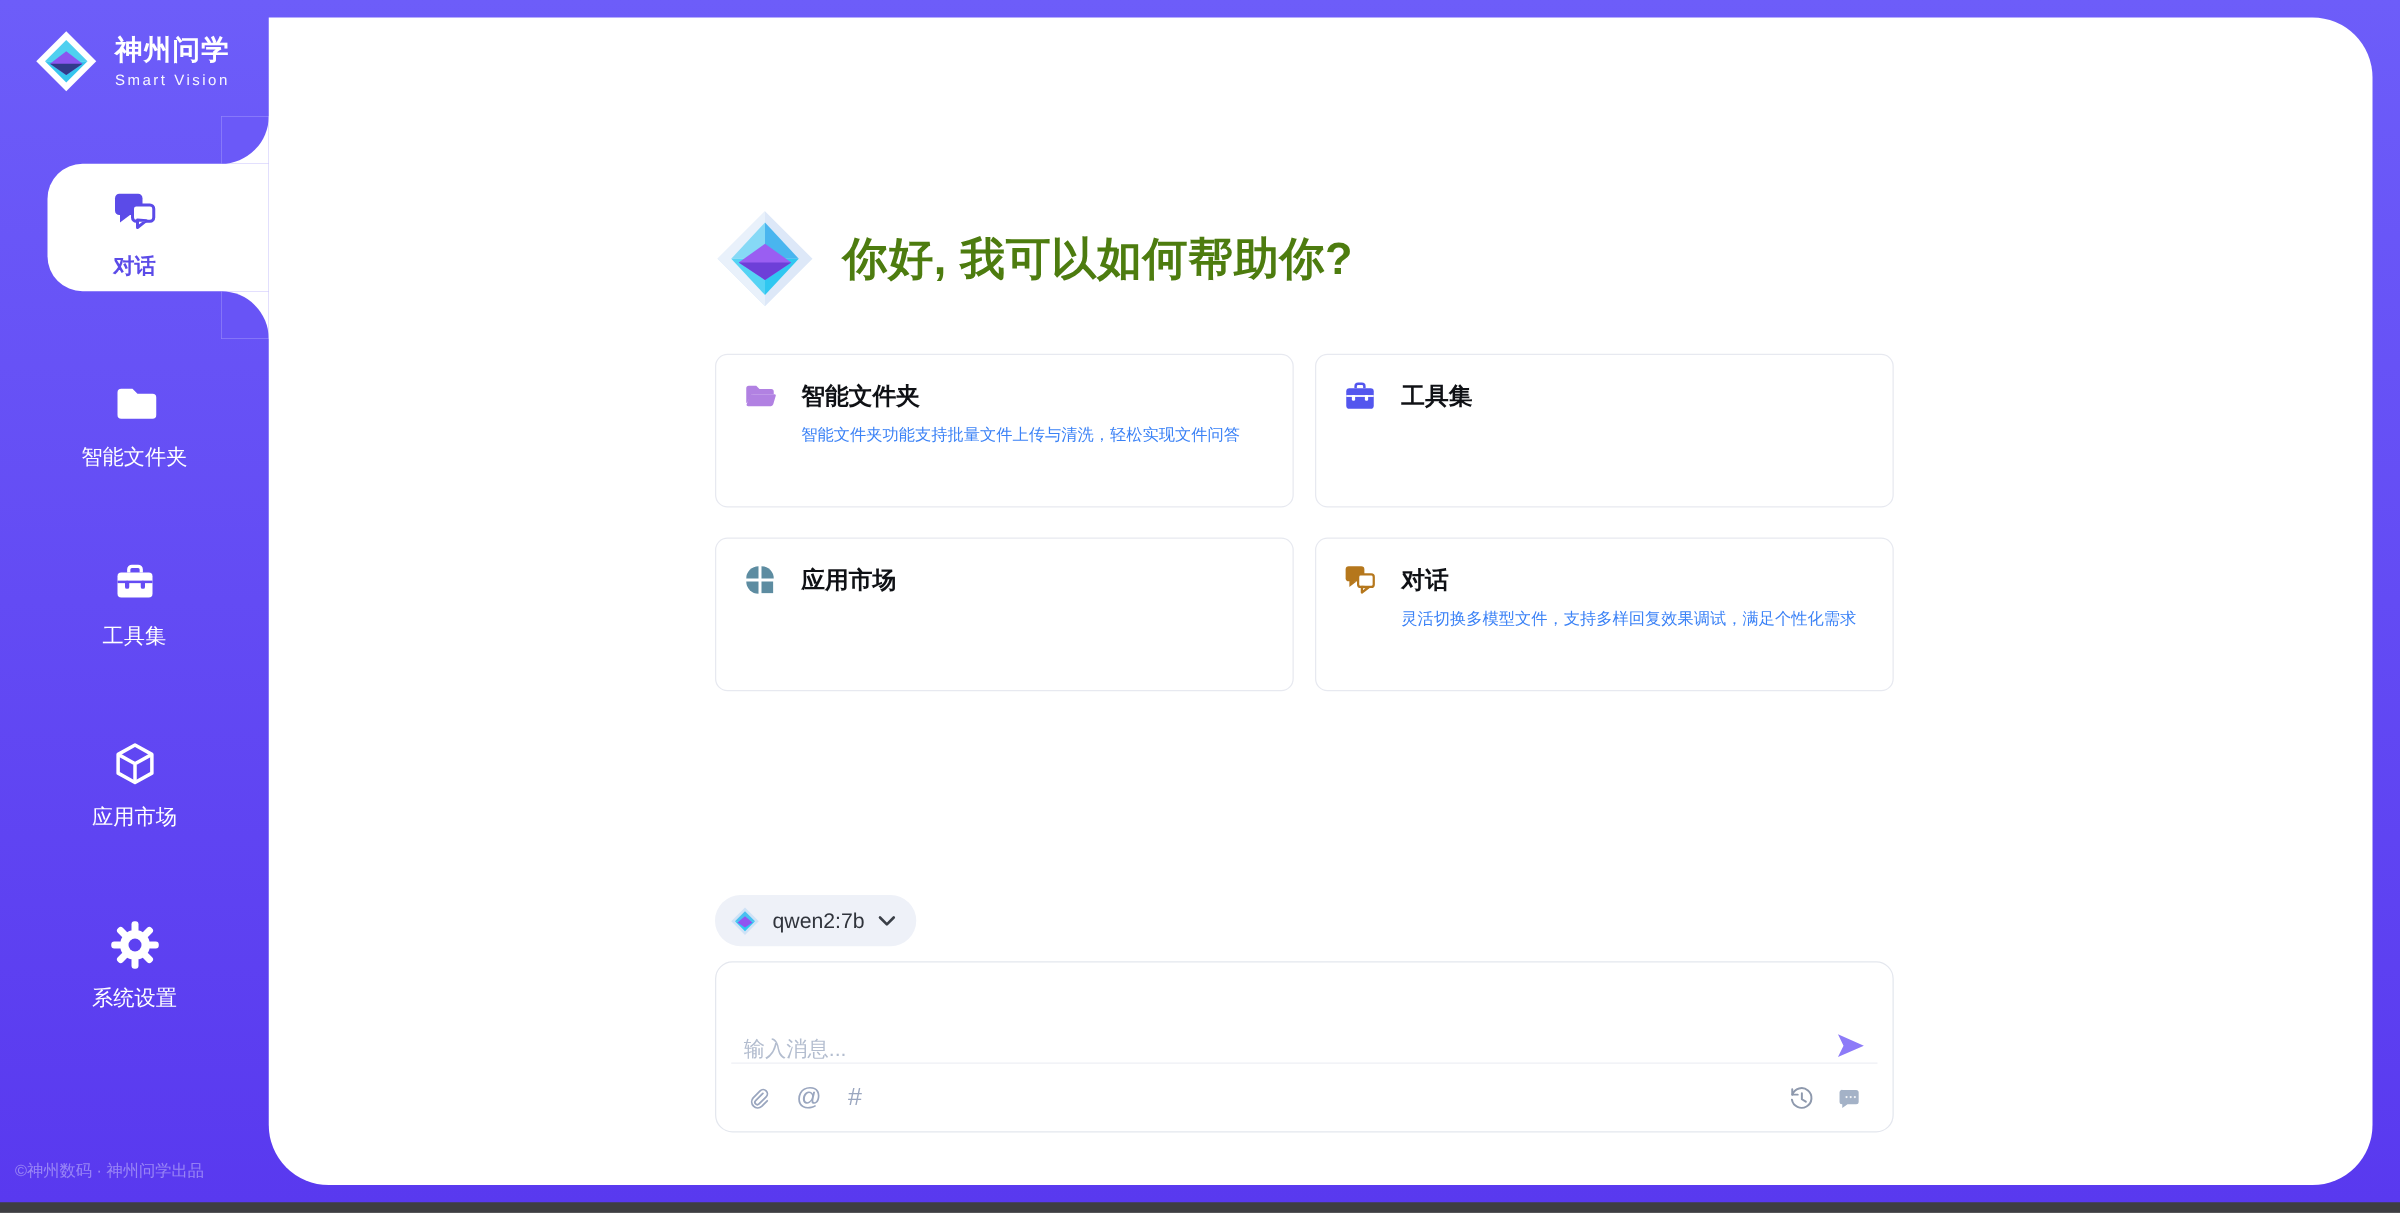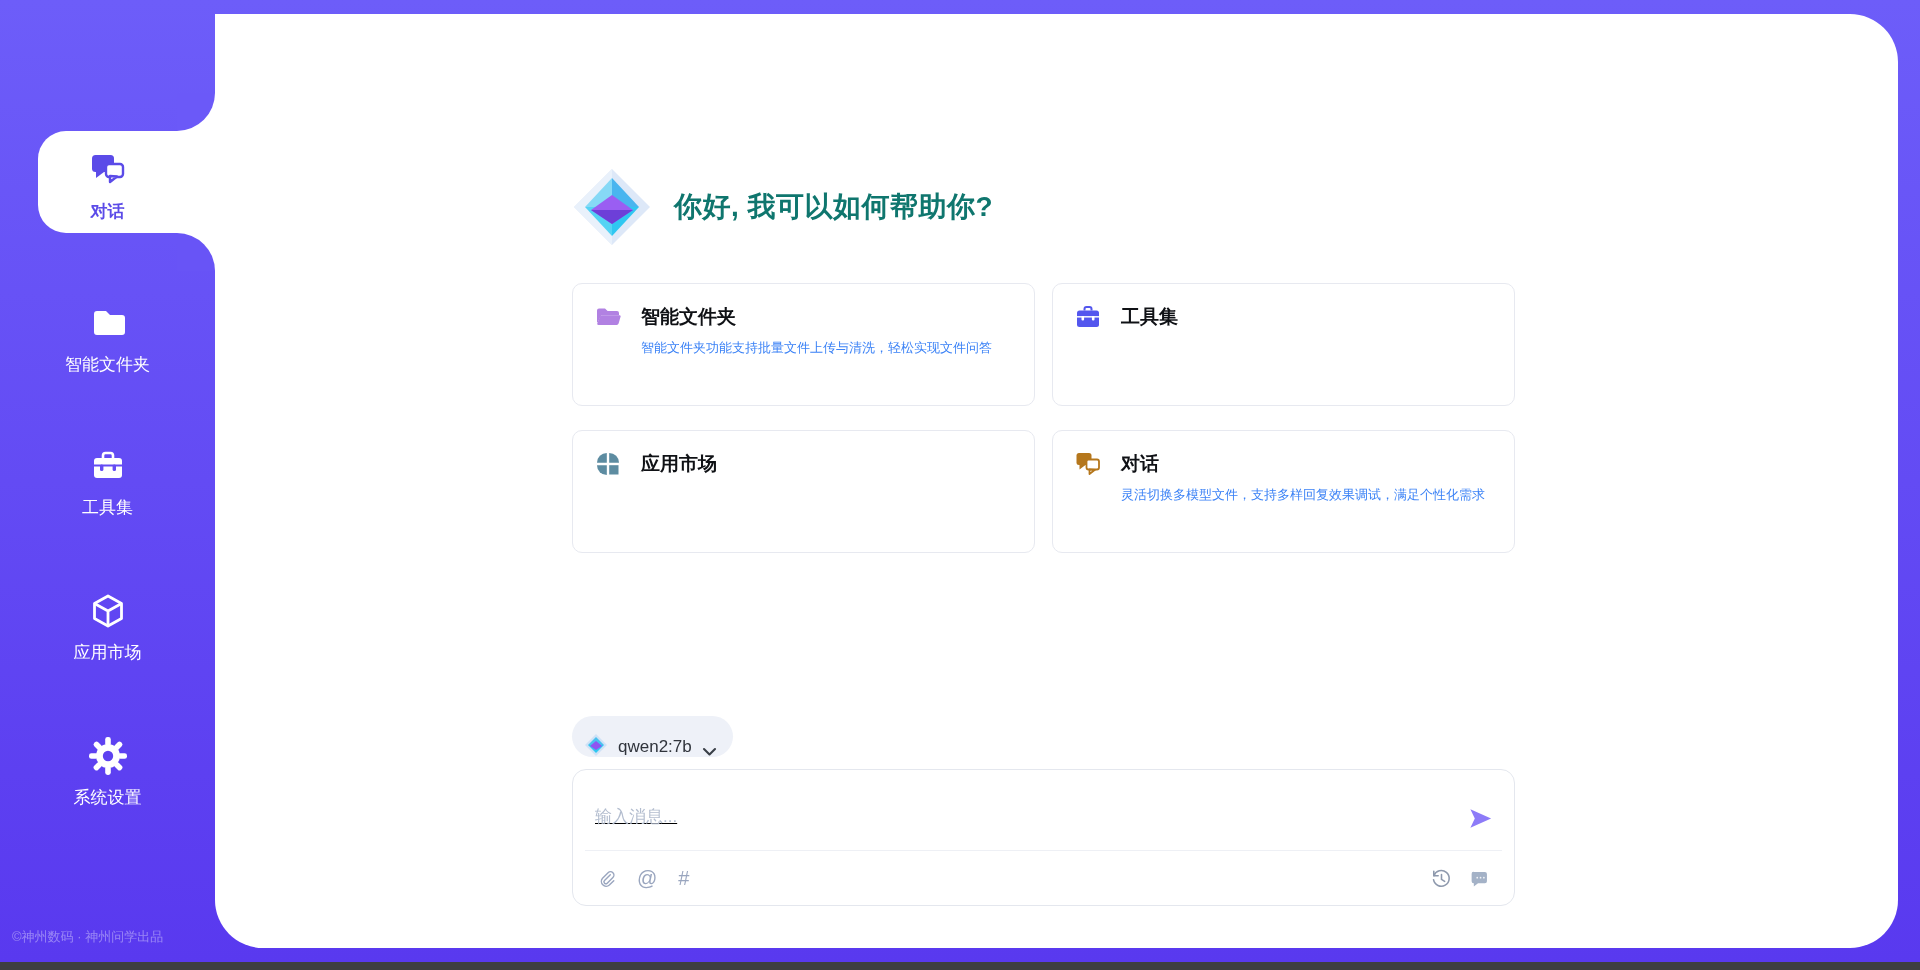--- a/index.html
+++ b/index.html
@@ -38,38 +38,38 @@
   .side-footer { position:absolute; left:12px; top:928px; font-size:13px; color:rgba(255,255,255,0.38); }
 
   
   .panel { position:absolute; left:215px; top:14px; width:1683px; height:934px;
            background:#fff; border-radius:0 48px 48px 48px; z-index:2; }
 
   .content { position:absolute; left:357px; top:0; width:943px; height:100%;
              display:flex; flex-direction:column; }
 
   .greeting { margin-top:153px; display:flex; align-items:center; gap:22px; }
-  .greeting h1 { font-size:28px; font-weight:700; color:#0f766e; letter-spacing:.5px; }
+  .greeting h1 { font-size:36px; font-weight:700; color:#4d7c0f; letter-spacing:.5px; }
 
   .cards { margin-top:36px; display:grid; grid-template-columns:463px 463px; gap:24px 17px; }
   .card { width:463px; height:123px; border:1px solid #E7E9F0; border-radius:10px;
           padding:20px 22px; background:#fff; cursor:pointer; }
   .card-head { display:flex; align-items:center; gap:20px; }
   .card-title { font-size:19px; font-weight:700; color:#0F1115; }
   .card-desc { margin:8px 0 0 46px; font-size:13px; line-height:1.52; color:#3b82f6; }
 
   .spacer { flex:1; }
 
   .model-pill { width:max-content; height:41px; border-radius:21px; background:#EEF1F8;
-                display:flex; align-items:flex-end; gap:10px; padding:0 16px 0 12px; cursor:pointer; }
+                display:flex; align-items:center; gap:10px; padding:0 16px 0 12px; cursor:pointer; }
   .model-pill .model-name { font-size:17px; color:#30343C; }
 
   .composer { margin-top:12px; margin-bottom:42px; height:137px; border:1px solid #E4E7EE;
               border-radius:14px; display:flex; flex-direction:column; background:#fff; }
-  .composer-row1 { flex:1; display:flex; align-items:center; padding:14px 20px 0 22px;text-decoration:underline; }
+  .composer-row1 { flex:1; display:flex; align-items:flex-end; padding:14px 20px 0 22px; }
   .composer-input { flex:1; border:none; outline:none; font-size:17px; color:#333;
                     font-family:"Liberation Sans","DejaVu Sans",sans-serif; background:transparent; }
   .composer-input::placeholder { color:#B3BDCF; }
   .send-btn { border:none; background:none; cursor:pointer; margin-top:2px; padding:0; }
   .composer-divider { border-top:1px solid #EEF0F5; margin:0 12px; }
   .composer-row2 { height:54px; display:flex; align-items:center; padding:0 24px; }
   .tool-left { display:flex; align-items:center; gap:21px; }
   .tool-right { margin-left:auto; display:flex; align-items:center; gap:17px; }
   .tool-btn { border:none; background:none; cursor:pointer; padding:0; display:flex; align-items:center; }
   .glyph-tool { font-size:20px; color:#9AA6BF; line-height:1; }
@@ -77,20 +77,35 @@
   svg { display:block; }
 </style>
 </head>
 <body>
 
 <div class="bg"></div>
 <div class="bottom-strip"></div>
 
 <div class="sidebar">
 
+  <div class="brand">
+    <span>
+      <svg width="50" height="50" viewBox="0 0 50 50">
+        <polygon points="25,1 49,25 25,49 1,25" fill="#ffffff"></polygon>
+        <polygon points="25,8 42,25 8,25" fill="#4FD0F0"></polygon>
+        <polygon points="25,42 42,25 8,25" fill="#35C5EE"></polygon>
+        <polygon points="25,17 38,27 25,36 12,27" fill="#8A55F0"></polygon>
+        <polygon points="12,27 38,27 25,36" fill="#313A8A"></polygon>
+      </svg>
+    </span>
+    <span class="brand-text">
+      <span class="name">神州问学</span>
+      <span class="sub">Smart Vision</span>
+    </span>
+  </div>
 
   <div class="blob"></div>
   <div class="fillet top"></div>
   <div class="fillet bot"></div>
 
   <div class="nav-item active" style="top:150px;">
     <span style="display:inline-block;">
       <svg width="40" height="40" viewBox="0 0 40 40">
         <rect x="4" y="5" width="22" height="17" rx="3.5" fill="#5B4BE8"></rect>
         <path d="M8 21v7l8-6z" fill="#5B4BE8"></path>

